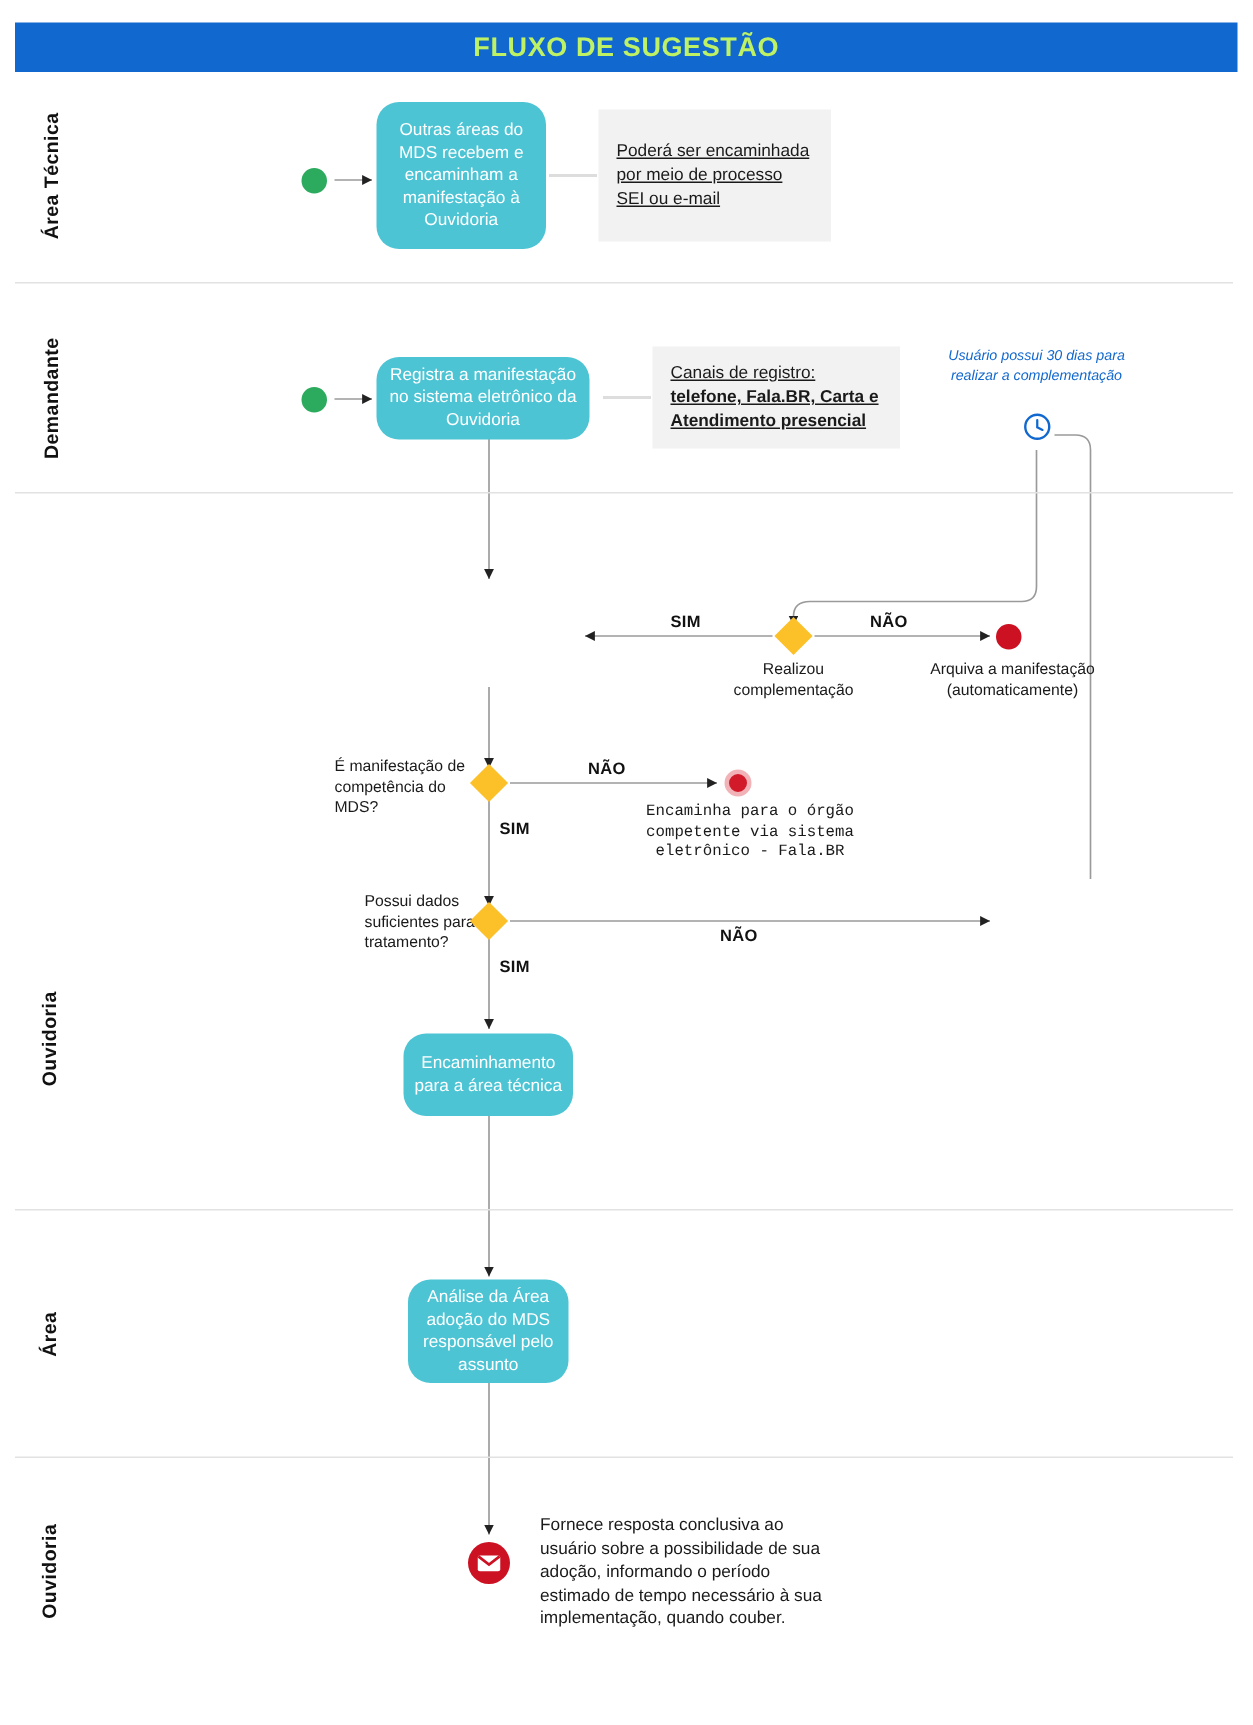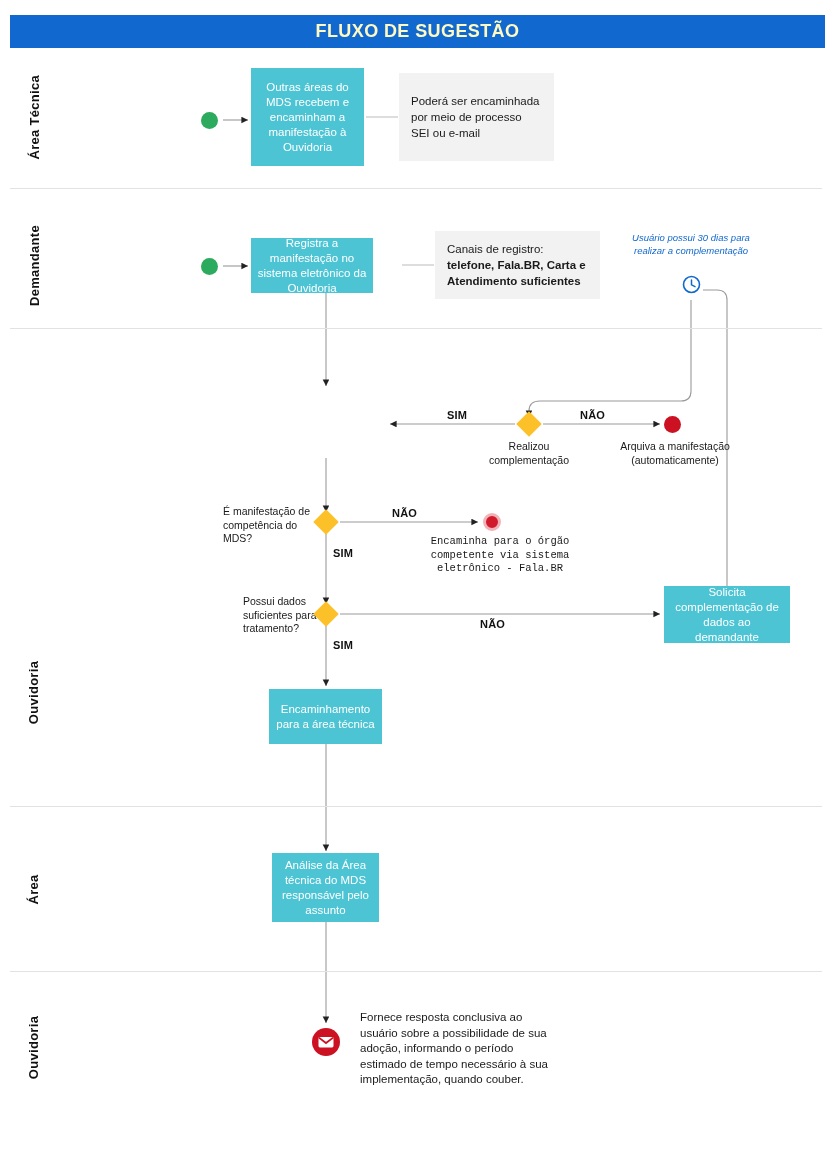--- a/index.html
+++ b/index.html
@@ -12,21 +12,21 @@
   #root { position: relative; width: 835px; height: 1150px; }
 
   
   .title-bar {
     position: absolute; left: 10px; top: 15px;
     width: 815px; height: 33px;
     background: #1168ce;
     display: flex; align-items: center; justify-content: center;
   }
   .title-bar .t {
-    color: #fef9c3; font-size: 18px; font-weight: bold;
+    color: #bef264; font-size: 18px; font-weight: bold;
     letter-spacing: .4px;
     text-align: right;
   }
 
   
   .lane-divider {
     position: absolute; left: 10px; width: 812px; height: 1px;
     background: #e2e2e2;
   }
 
@@ -44,30 +44,32 @@
   
   .teal-box {
     position: absolute;
     background: #4cc4d4;
     color: #ffffff;
     display: flex; align-items: center; justify-content: center;
     text-align: center;
     font-size: 11.5px;
     line-height: 15px;
     padding: 3px 6px;
+    border-radius: 15px;
   }
   .note-box {
     position: absolute;
     background: #f2f2f2;
     color: #1a1a1a;
     display: flex; align-items: center;
     text-align: left;
     font-size: 11.5px;
     line-height: 16px;
     padding: 6px 12px;
+    text-decoration: underline;
   }
 
   .plain-text {
     position: absolute;
     font-size: 10.5px; line-height: 13.5px;
     color: #1a1a1a;
   }
   .plain-text.center { text-align: center; }
   .plain-text.big {
     font-size: 11.5px; line-height: 15.5px;
@@ -179,26 +181,26 @@
   <div class="lane-label" style="left:-4px; top:1040px; width:74px;">Ouvidoria</div>
 
   <div class="green-dot" style="left:201px; top:112px;"></div>
 
   <div class="teal-box" style="left:251px; top:68px; width:113px; height:98px;">Outras áreas do MDS recebem e encaminham a manifestação à Ouvidoria</div>
 
   <div class="note-box" style="left:399px; top:73px; width:155px; height:88px;">Poderá ser encaminhada por meio de processo SEI ou e-mail</div>
 
   <div class="green-dot" style="left:201px; top:258px;"></div>
 
-  <div class="teal-box" style="left:251px; top:238px; width:122px; height:55px;">Registra a manifestação no sistema eletrônico da Ouvidoria</div>
+  <div class="teal-box" style="left:251px; top:238px; width:142px; height:55px;">Registra a manifestação no sistema eletrônico da Ouvidoria</div>
 
   <div class="note-box" style="left:435px; top:231px; width:165px; height:68px; display:block; padding-top:10px;">
     <div>Canais de registro:</div>
     <div style="font-weight:bold;">telefone, Fala.BR, Carta e</div>
-    <div style="font-weight:bold;">Atendimento suficientes</div>
+    <div style="font-weight:bold;">Atendimento presencial</div>
   </div>
 
   <div class="annot" style="left:623px; top:232px; width:136px;">Usuário possui 30 dias para realizar a complementação</div>
 
   <div class="clock-icon" style="left:682px; top:275px;">
     <svg width="19" height="19" viewBox="0 0 19 19">
       <circle cx="9.5" cy="9.5" r="8" fill="#ffffff" stroke="#1168ce" stroke-width="1.6"></circle>
       <path d="M9.5,5 L9.5,9.8 L13,11.6" fill="none" stroke="#1168ce" stroke-width="1.5" stroke-linecap="round"></path>
     </svg>
   </div>
@@ -221,25 +223,24 @@
 
   <div class="red-dot ring" style="left:483px; top:513px;"></div>
   <div class="plain-text center" style="left:424px; top:535px; width:152px;font-family:Liberation Mono, monospace;">Encaminha para o órgão competente via sistema eletrônico - Fala.BR</div>
 
   <div class="plain-text" style="left:223px; top:595px; width:96px;margin-left:20px;">Possui dados suficientes para tratamento?</div>
   <div class="diamond" style="left:317px; top:605px;"></div>
 
   <div class="edge-label" style="left:480px; top:618px;">NÃO</div>
   <div class="edge-label" style="left:333px; top:639px;">SIM</div>
 
-  <div class="teal-box" style="left:664px; top:586px; width:126px; height:57px;">Solicita complementação de dados ao demandante</div>
 
   <div class="teal-box" style="left:269px; top:689px; width:113px; height:55px;">Encaminhamento para a área técnica</div>
 
-  <div class="teal-box" style="left:272px; top:853px; width:107px; height:69px;">Análise da Área técnica do MDS responsável pelo assunto</div>
+  <div class="teal-box" style="left:272px; top:853px; width:107px; height:69px;">Análise da Área adoção do MDS responsável pelo assunto</div>
 
   <div class="mail-icon" style="left:311px; top:1027px;">
     <svg width="30" height="30" viewBox="0 0 30 30">
       <circle cx="15" cy="15" r="14" fill="#cc1122"></circle>
       <rect x="7.5" y="10" width="15" height="10.5" rx="1.4" fill="#ffffff"></rect>
       <path d="M7.9,10.6 L15,16 L22.1,10.6" fill="none" stroke="#cc1122" stroke-width="1.8"></path>
     </svg>
   </div>
   <div class="plain-text big" style="left:360px; top:1010px; width:200px;">Fornece resposta conclusiva ao usuário sobre a possibilidade de sua adoção, informando o período estimado de tempo necessário à sua implementação, quando couber.</div>
 

